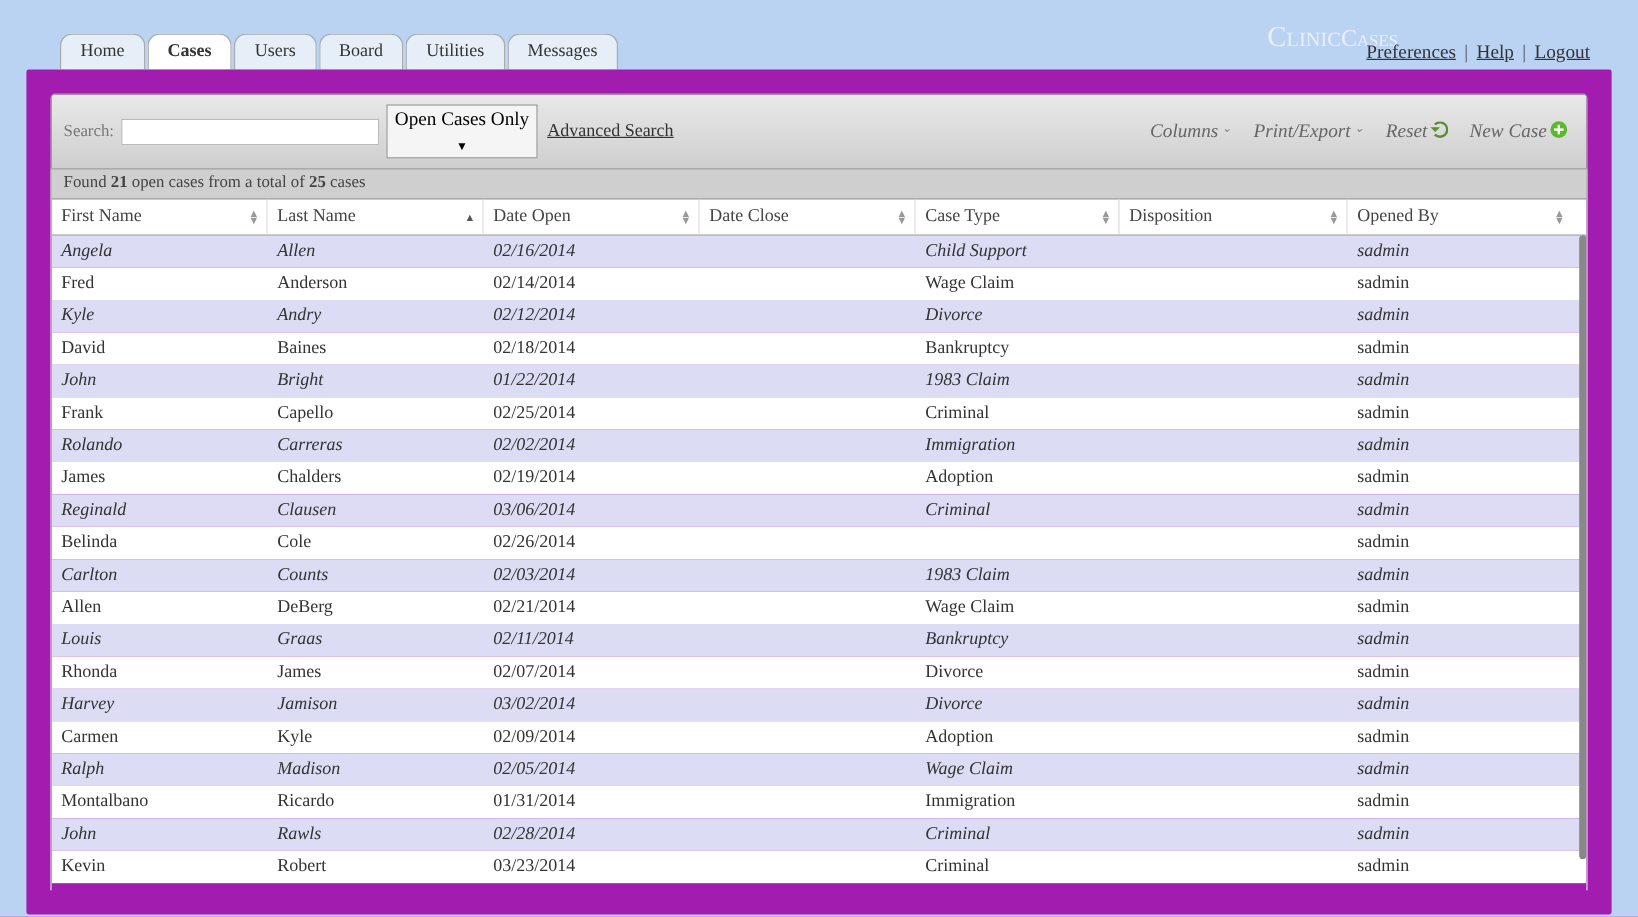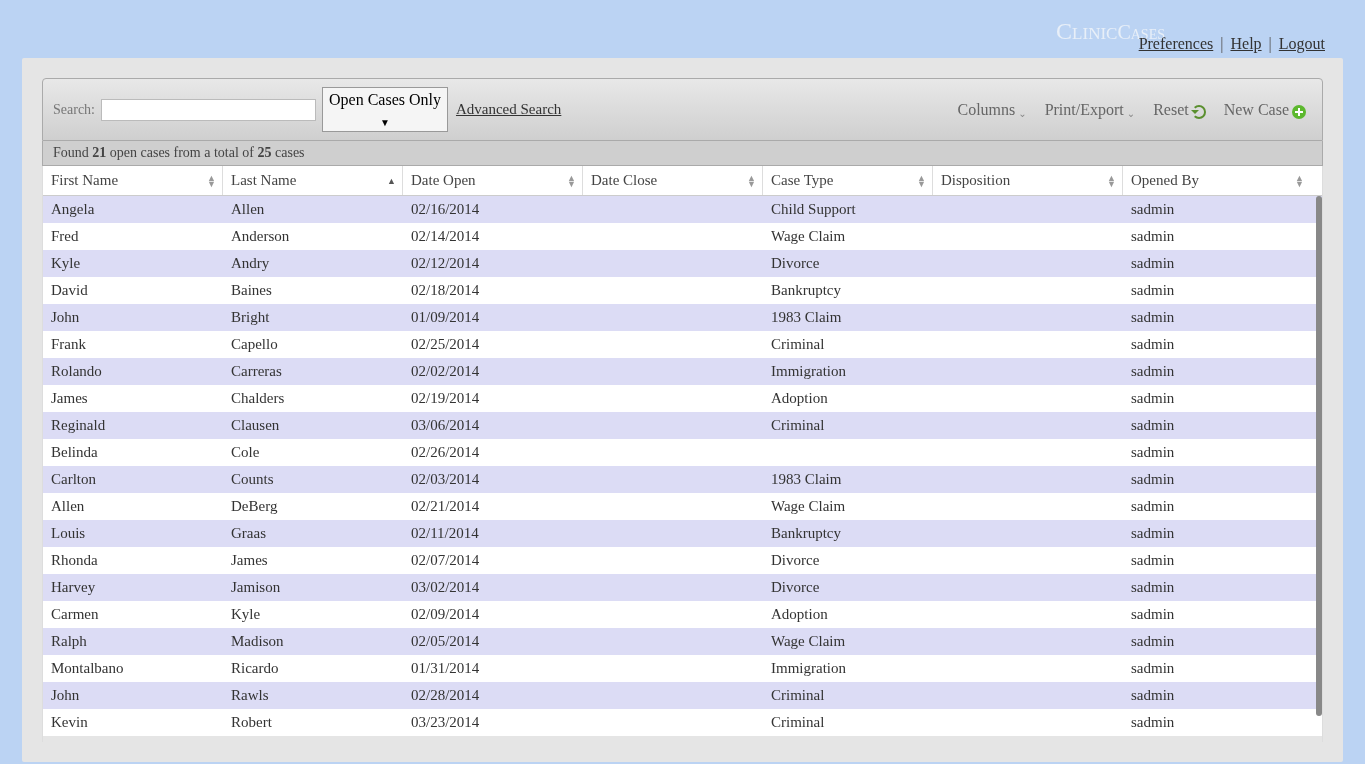--- a/index.html
+++ b/index.html
@@ -52,21 +52,21 @@
   padding: 6px 16px;
   font-size: 15px;
   color: #333;
   cursor: pointer;
 }
 .tab.active {
   background: #fff;
   font-weight: bold;
 }
 .main-panel {
-  background: #e5e5e5;
+  background: #a21caf;
   margin: 0 22px 22px 22px;
   height: 704px;
   border-radius: 2px;
   padding: 20px 0 0 0;
   position: relative;
 }
 .toolbar {
   margin: 0 20px;
   background: linear-gradient(#e8e8e8, #cfcfcf);
   border: 1px solid #aaa;
@@ -110,22 +110,23 @@
   cursor: pointer;
   margin-left: 2px;
 }
 .spacer { flex: 1; }
 .tool-btn {
   color: #666;
   font-size: 16px;
   padding: 2px 6px;
   cursor: pointer;
   display: flex;
-  align-items: flex-end;
+  align-items: flex-start;
   gap: 3px;
+  font-style: italic;
 }
 .tool-btn .chev { font-size: 10px; color: #888; }
 .icon-reset {
   display: inline-block;
   width: 14px;
   height: 14px;
   border: 2px solid #5a8f2e;
   border-radius: 50%;
   border-left-color: transparent;
   position: relative;
@@ -198,21 +199,21 @@
 .table-body {
   height: 548px;
   overflow-y: auto;
   overflow-x: hidden;
 }
 .tr {
   display: flex;
   font-size: 15px;
   color: #333;
 }
-.tr.odd { background: #dcdcf5; }
+.tr.odd { background: #dcdcf5; font-style: italic; }
 .tr.even { background: #fff; }
 .td {
   padding: 5px 8px;
   overflow: hidden;
   white-space: nowrap;
 }
 .scrollbar-track {
   position: absolute;
   right: 0;
   top: 30px;
@@ -242,20 +243,28 @@
   <div class="logo">
     <span class="big">Clinic</span><span class="small">Cases</span>
   </div>
   <div class="header-links">
     <a>Preferences</a>
     <span class="sep">|</span>
     <a>Help</a>
     <span class="sep">|</span>
     <a>Logout</a>
   </div>
+  <div class="tabs" id="tabs-container">
+      <div class="tab">Home</div>
+      <div class="tab active">Cases</div>
+      <div class="tab">Users</div>
+      <div class="tab">Board</div>
+      <div class="tab">Utilities</div>
+      <div class="tab">Messages</div>
+    </div>
 </div>
 
 <div class="main-panel">
   <div class="toolbar">
     <span class="search-label">Search:</span>
     <input type="text" value="" style="">
     <div class="filter-select">
       <span>Open Cases Only</span>
       <span class="caret">▼</span>
     </div>
@@ -347,21 +356,21 @@
           <div class="td c1">Baines</div>
           <div class="td c2">02/18/2014</div>
           <div class="td c3"></div>
           <div class="td c4">Bankruptcy</div>
           <div class="td c5"></div>
           <div class="td c6">sadmin</div>
         </div>
         <div class="tr odd">
           <div class="td c0">John</div>
           <div class="td c1">Bright</div>
-          <div class="td c2">01/09/2014</div>
+          <div class="td c2">01/22/2014</div>
           <div class="td c3"></div>
           <div class="td c4">1983 Claim</div>
           <div class="td c5"></div>
           <div class="td c6">sadmin</div>
         </div>
         <div class="tr even">
           <div class="td c0">Frank</div>
           <div class="td c1">Capello</div>
           <div class="td c2">02/25/2014</div>
           <div class="td c3"></div>

